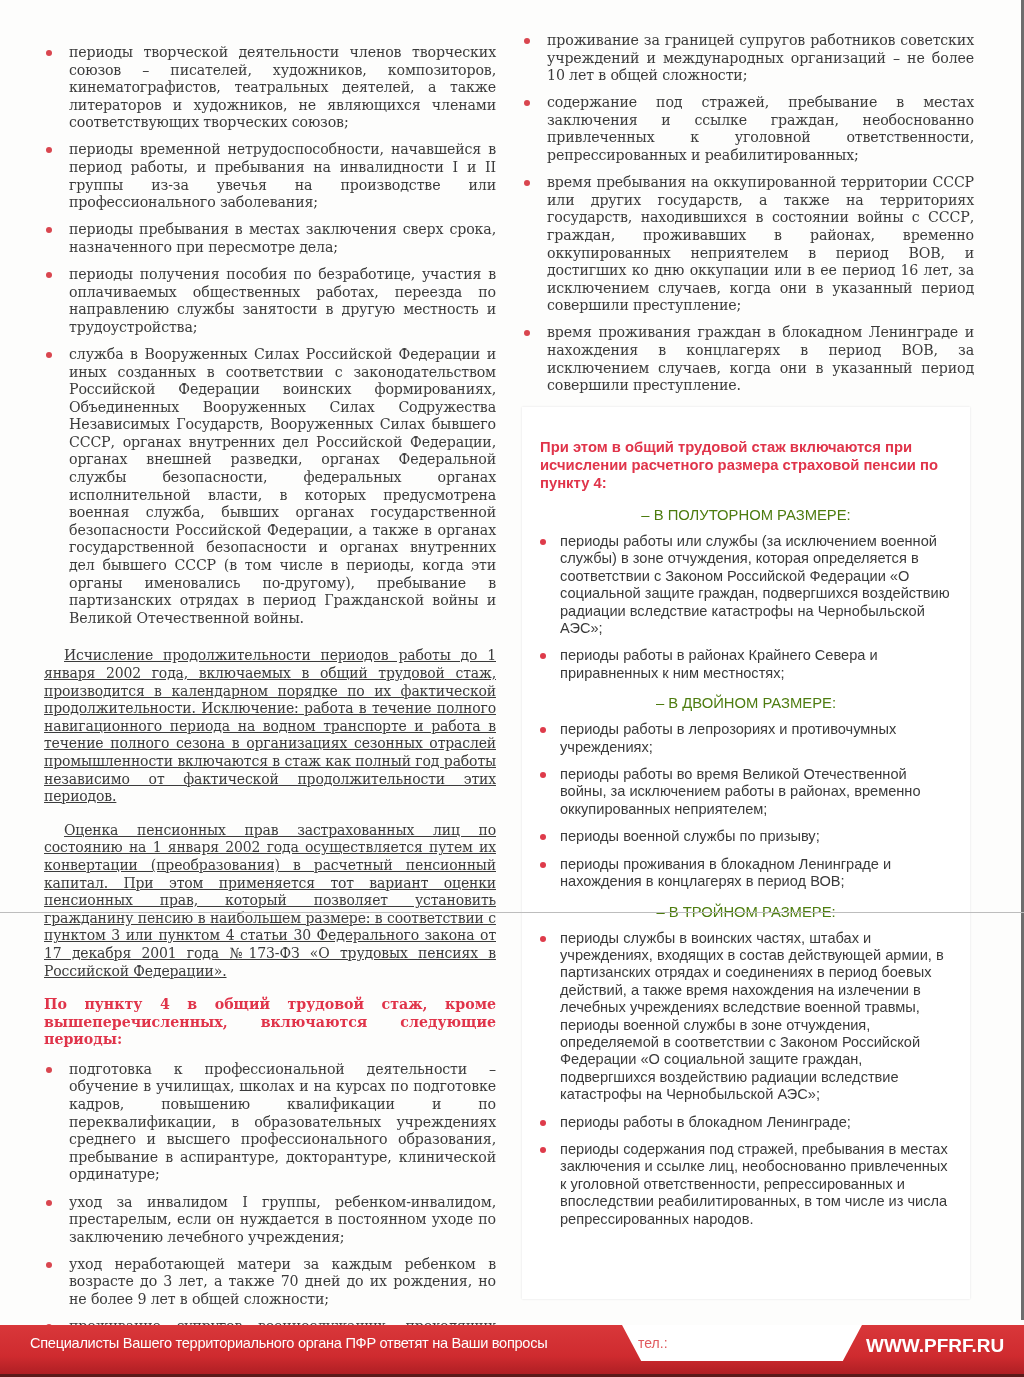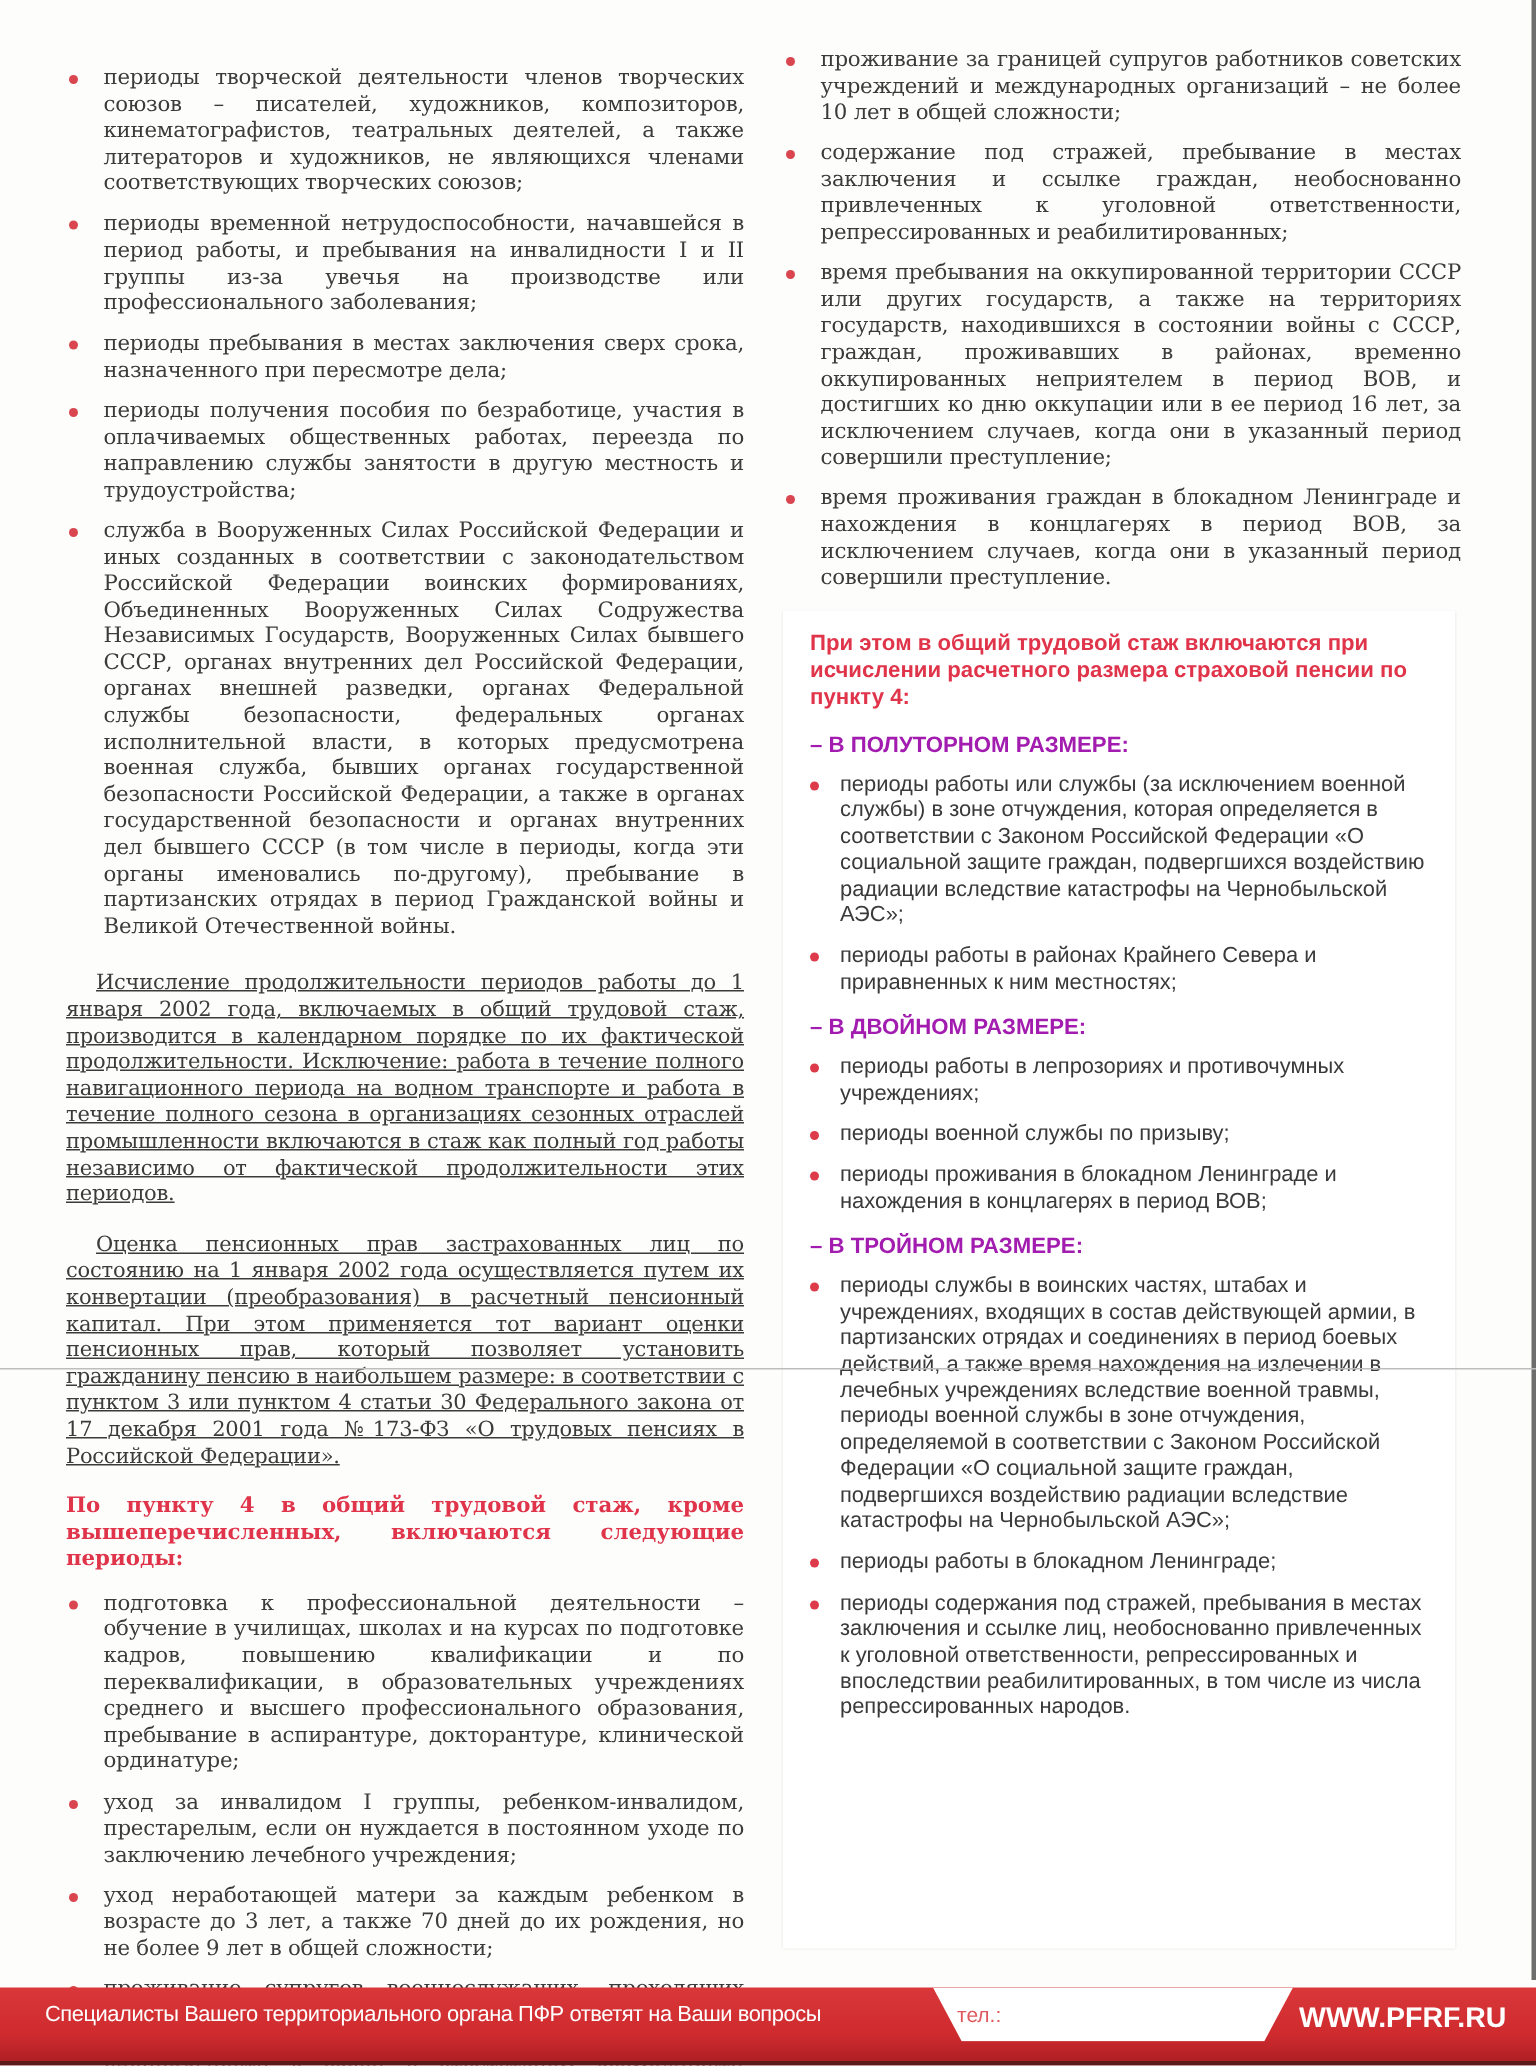--- a/index.html
+++ b/index.html
@@ -51,28 +51,29 @@
     box-shadow: 0 0 2px #e2e2e2;
   }
   .kstati-header {
     height: 45px;
     background: linear-gradient(160deg, #c82a2e 0%, #d8393a 45%, #b82026 70%, #cf3436 100%);
     color: #ffffff;
     font-family: "DejaVu Sans", sans-serif; font-weight: bold;
     font-size: 22px; line-height: 45px; padding-left: 20px;
     letter-spacing: 0.5px;
   }
-  .kstati-body { padding: 13px 18px 0 18px; font-family: "Liberation Sans", sans-serif; }
+  .kstati-body { padding: 13px 18px 0 18px; font-family: "Liberation Sans", sans-serif; margin-top: 18px; }
   .kstati-intro {
     color: #e0344a; font-weight: bold; font-size: 14.8px; line-height: 18px;
     margin: 0 0 14px 0;
   }
   .kstati-section-title {
-    color: #a21caf; font-weight: bold; font-size: 14.8px; line-height: 18px;
+    color: #4d7c0f; font-weight: normal; font-size: 14.8px; line-height: 18px;
     margin: 0 0 9px 0;
+    text-align: center;
   }
   ul.sans-list { list-style: none; margin: 0 0 12px 0; padding: 0; }
   ul.sans-list li {
     position: relative; padding-left: 20px;
     font-size: 14.6px; line-height: 17.4px; color: #3a3a3a;
     margin-bottom: 10px;
   }
   ul.sans-list li .bullet {
     position: absolute; left: 0px; top: 6px;
     width: 6px; height: 6px; border-radius: 50%;
@@ -146,20 +147,21 @@
 
     <div class="kstati-section-title">– В ПОЛУТОРНОМ РАЗМЕРЕ:</div>
     <ul class="sans-list">
       <li><span class="bullet"></span><span>периоды работы или службы (за исключением военной службы) в зоне отчуждения, которая определяется в соответствии с Законом Российской Федерации «О социальной защите граждан, подвергшихся воздействию радиации вследствие катастрофы на Чернобыльской АЭС»;</span></li>
       <li><span class="bullet"></span><span>периоды работы в районах Крайнего Севера и приравненных к ним местностях;</span></li>
     </ul>
 
     <div class="kstati-section-title">– В ДВОЙНОМ РАЗМЕРЕ:</div>
     <ul class="sans-list">
       <li><span class="bullet"></span><span>периоды работы в лепрозориях и противочумных учреждениях;</span></li>
+      <li><span class="bullet"></span><span>периоды работы во время Великой Отечественной войны, за исключением работы в районах, временно оккупированных неприятелем;</span></li>
       <li><span class="bullet"></span><span>периоды военной службы по призыву;</span></li>
       <li><span class="bullet"></span><span>периоды проживания в блокадном Ленинграде и нахождения в концлагерях в период ВОВ;</span></li>
     </ul>
 
     <div class="kstati-section-title">– В ТРОЙНОМ РАЗМЕРЕ:</div>
     <ul class="sans-list">
       <li><span class="bullet"></span><span>периоды службы в воинских частях, штабах и учреждениях, входящих в состав действующей армии, в партизанских отрядах и соединениях в период боевых действий, а также время нахождения на излечении в лечебных учреждениях вследствие военной травмы, периоды военной службы в зоне отчуждения, определяемой в соответствии с Законом Российской Федерации «О социальной защите граждан, подвергшихся воздействию радиации вследствие катастрофы на Чернобыльской АЭС»;</span></li>
       <li><span class="bullet"></span><span>периоды работы в блокадном Ленинграде;</span></li>
       <li><span class="bullet"></span><span>периоды содержания под стражей, пребывания в местах заключения и ссылке лиц, необоснованно привлеченных к уголовной ответственности, репрессированных и впоследствии реабилитированных, в том числе из числа репрессированных народов.</span></li>
     </ul>

